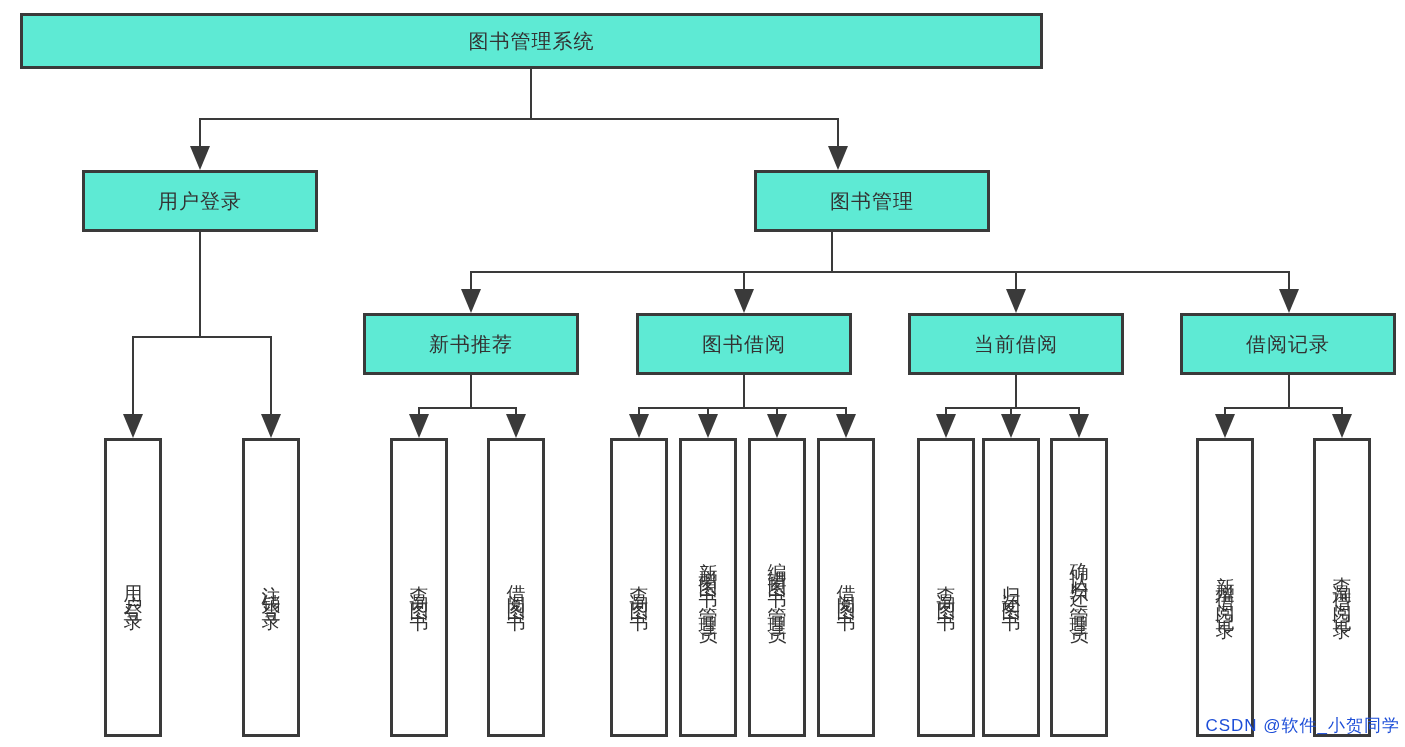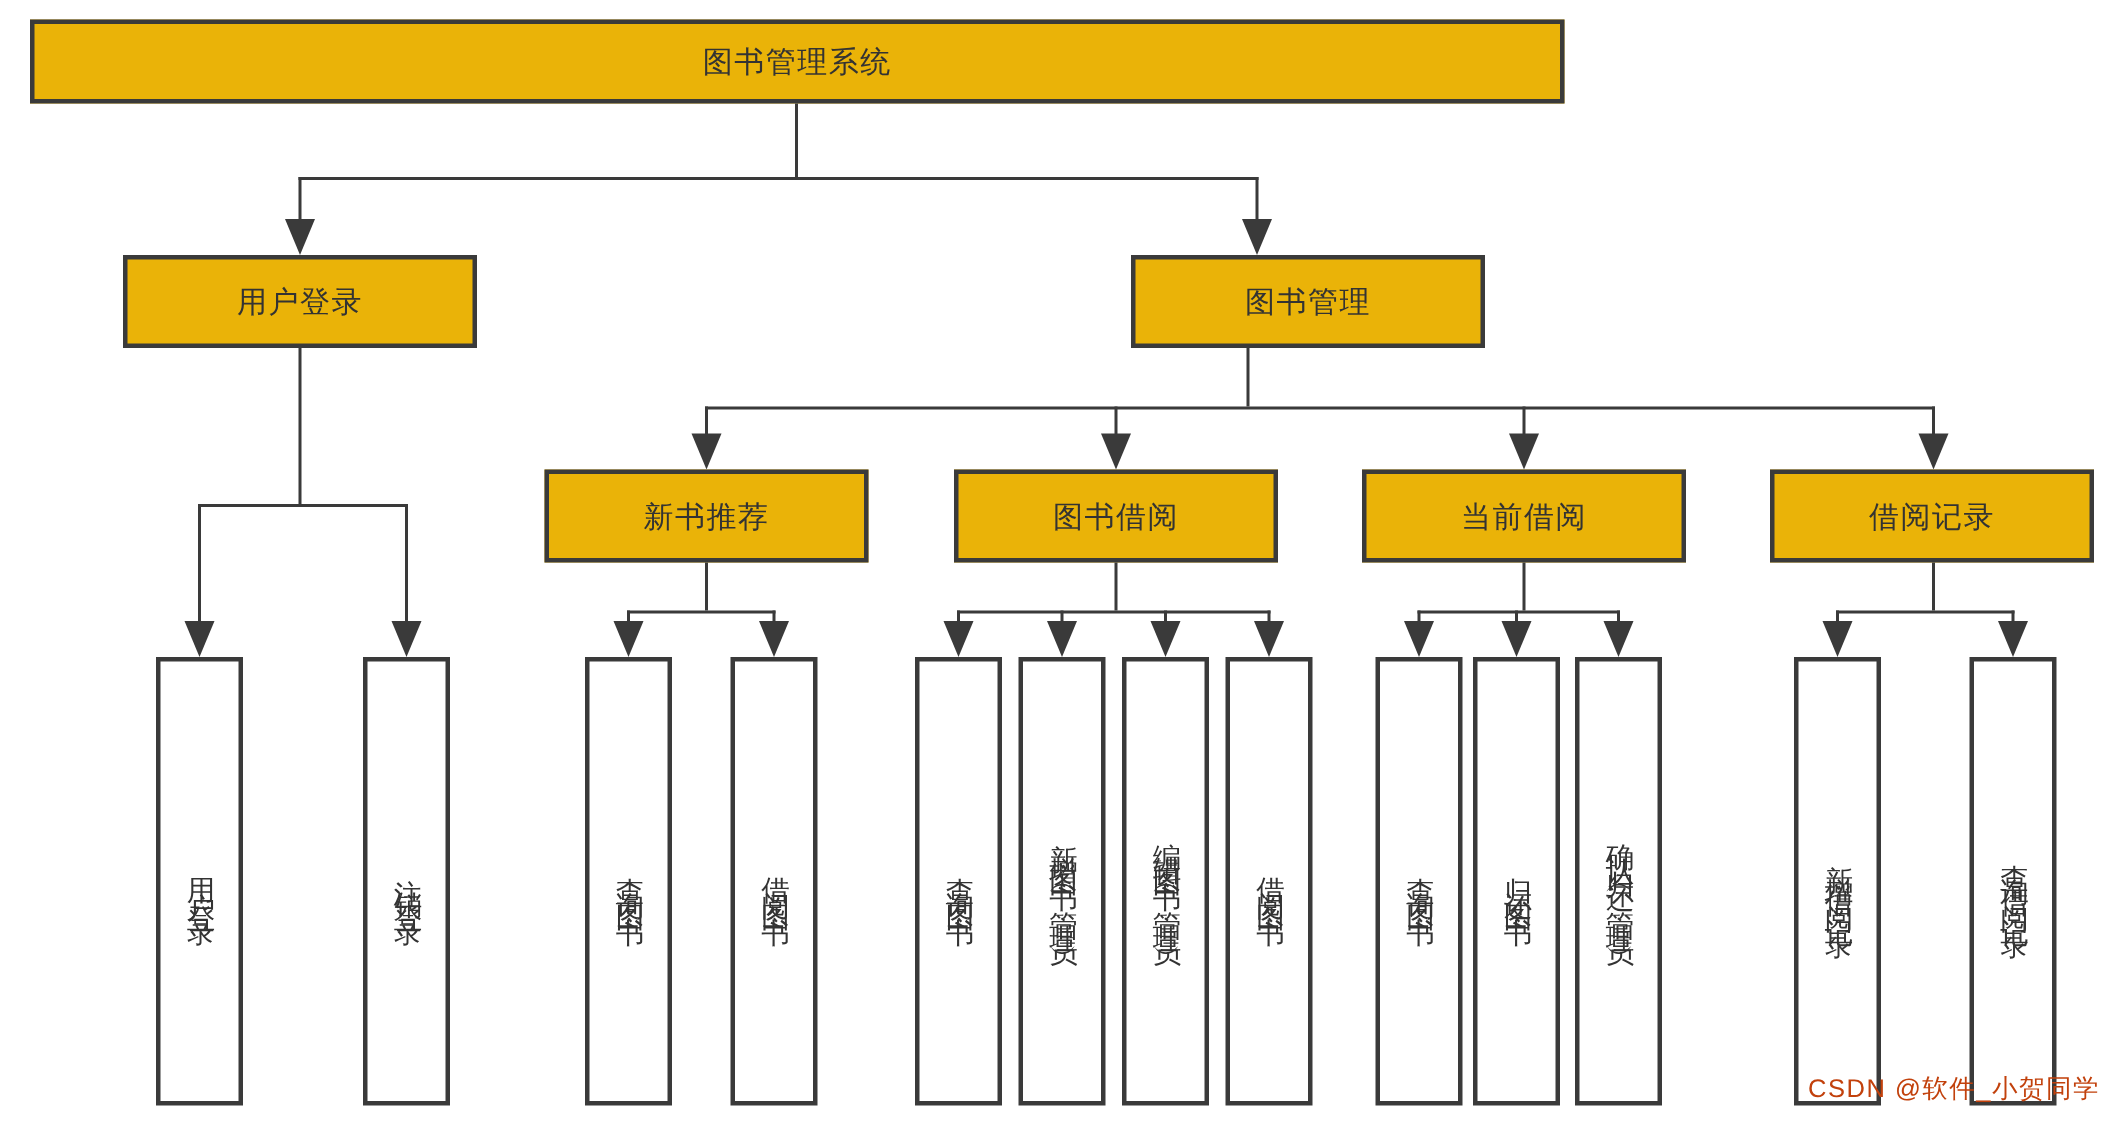--- a/index.html
+++ b/index.html
@@ -8,21 +8,21 @@
     width: 1405px;
     height: 747px;
     background: #ffffff;
     overflow: hidden;
     font-family: "Liberation Sans", "DejaVu Sans", sans-serif;
   }
   .box {
     position: absolute;
     box-sizing: border-box;
     border: 3px solid #3a3a3a;
-    background: #eab308;
+    background: #5eead4;
     display: flex;
     align-items: center;
     justify-content: center;
     color: #333333;
     font-size: 20px;
     letter-spacing: 1px;
     white-space: nowrap;
   }
   .vbox {
     position: absolute;
@@ -50,21 +50,21 @@
     width: 0; height: 0;
     border-left: 10px solid transparent;
     border-right: 10px solid transparent;
     border-top: 24px solid #3a3a3a;
   }
   .watermark {
     position: absolute;
     top: 714px;
     right: 5px;
     font-size: 17px;
-    color: #c2410c;
+    color: #1d4ed8;
     letter-spacing: 1px;
     z-index: 10;
     white-space: nowrap;
   }
 </style>
 </head>
 <body>
 
 <div id="stage">
 

